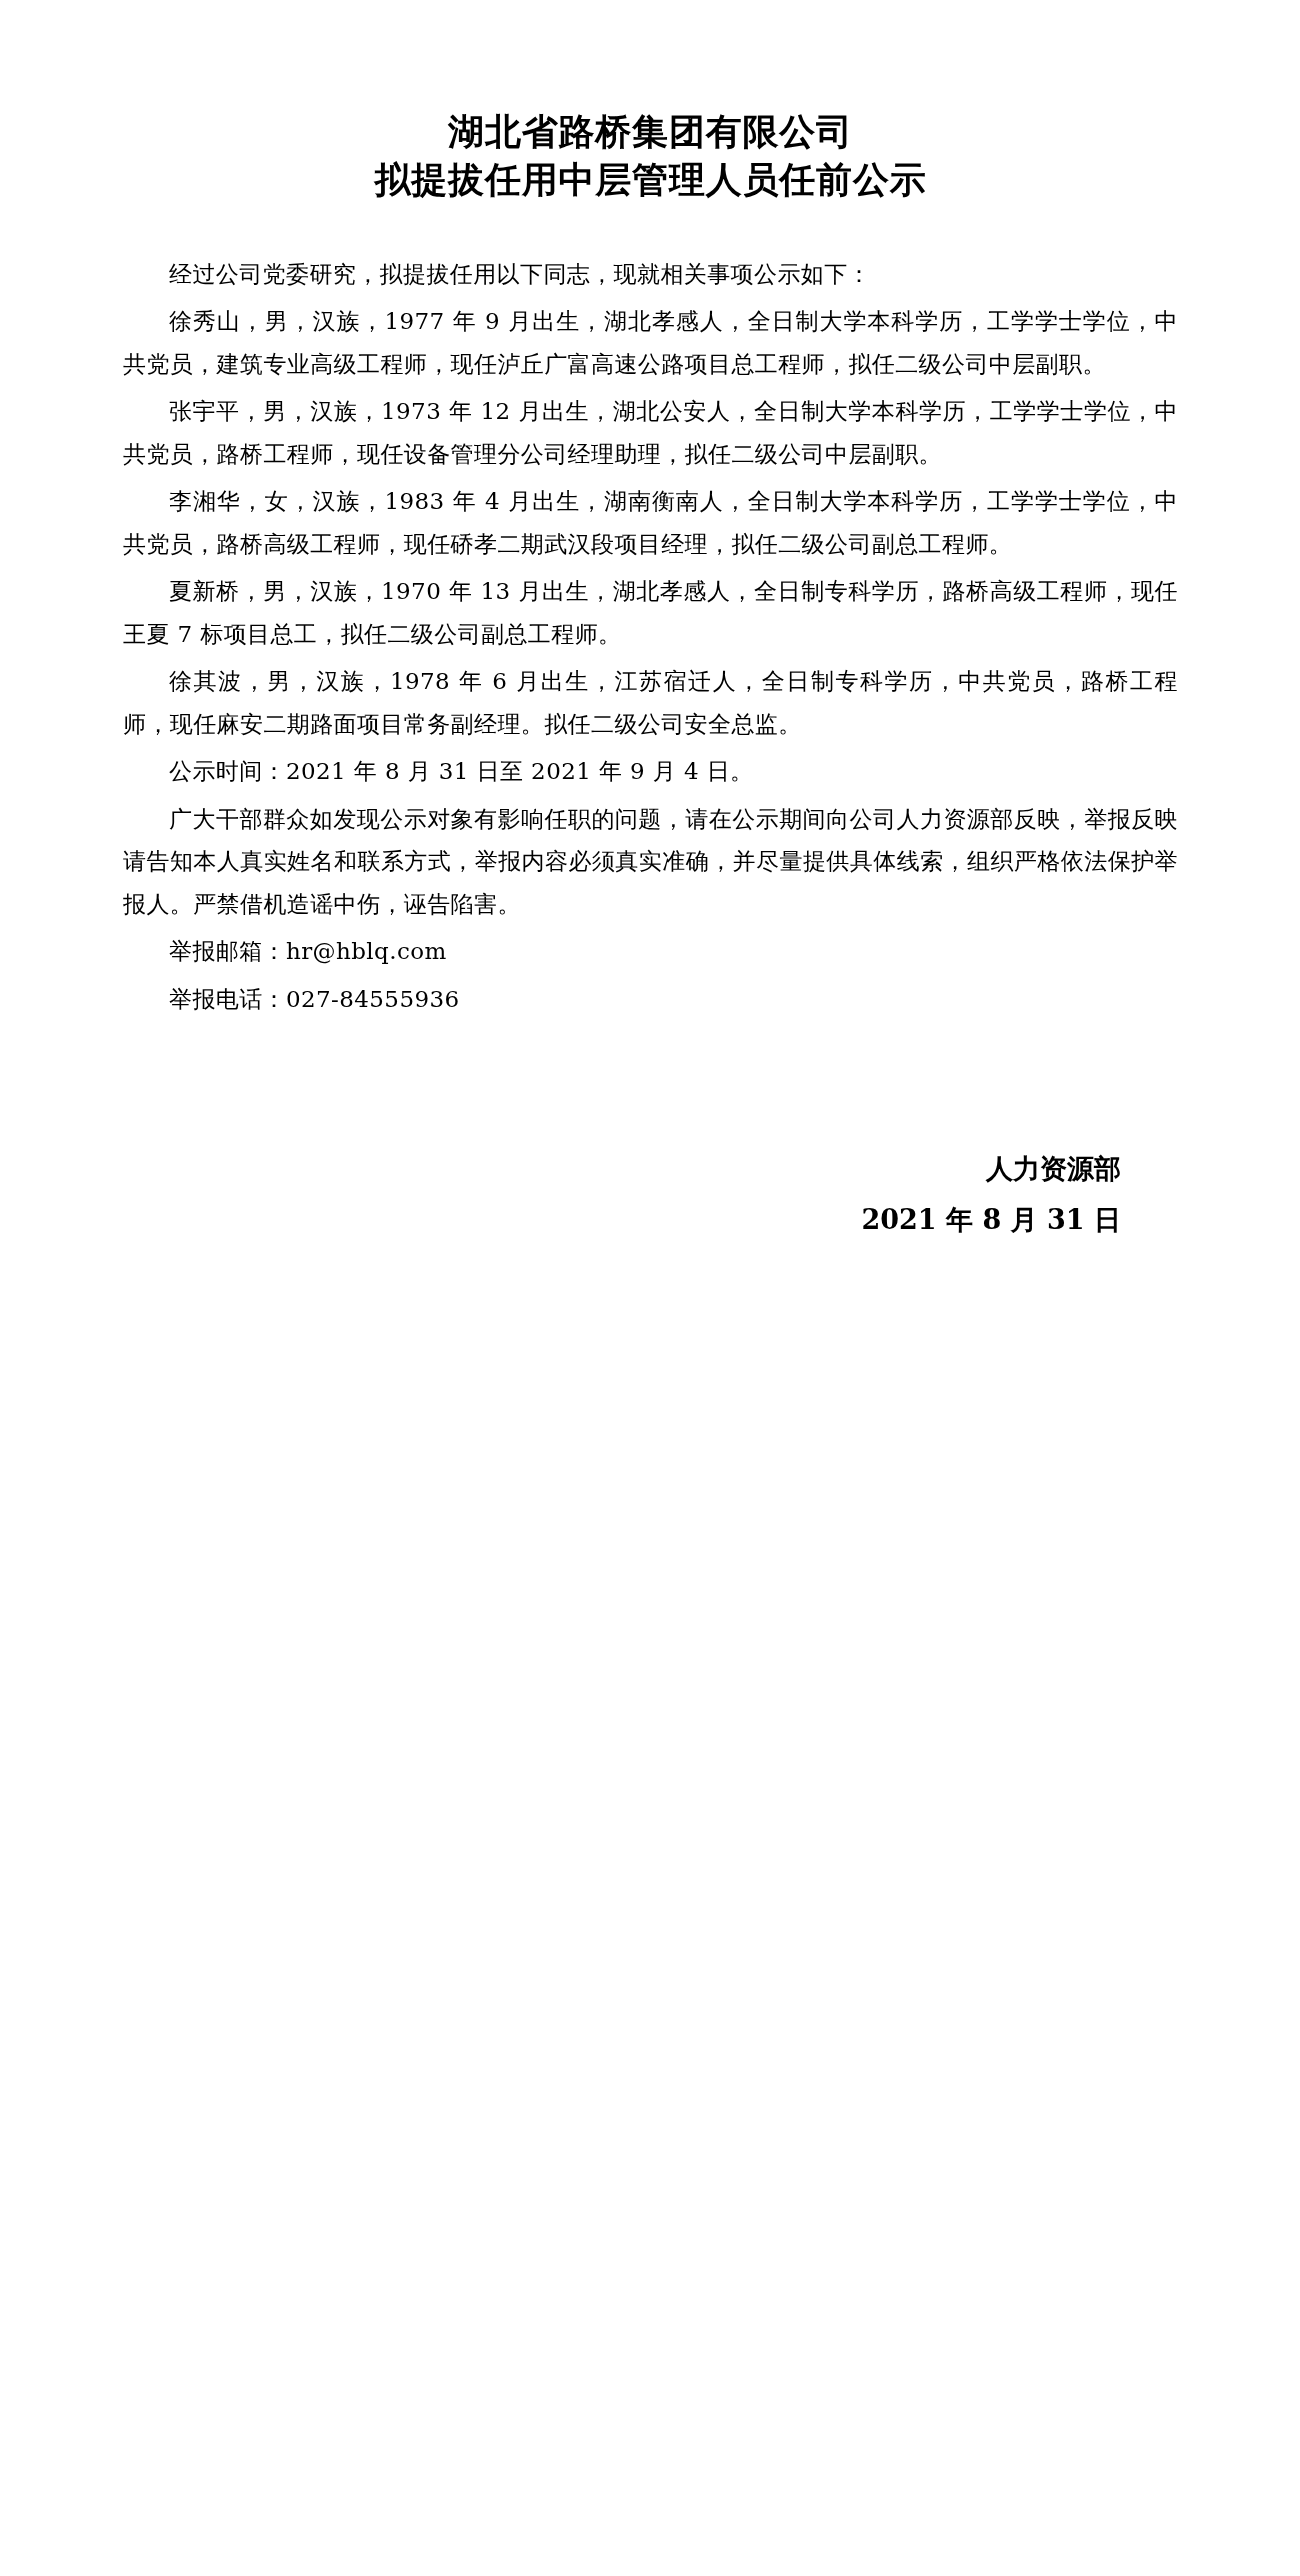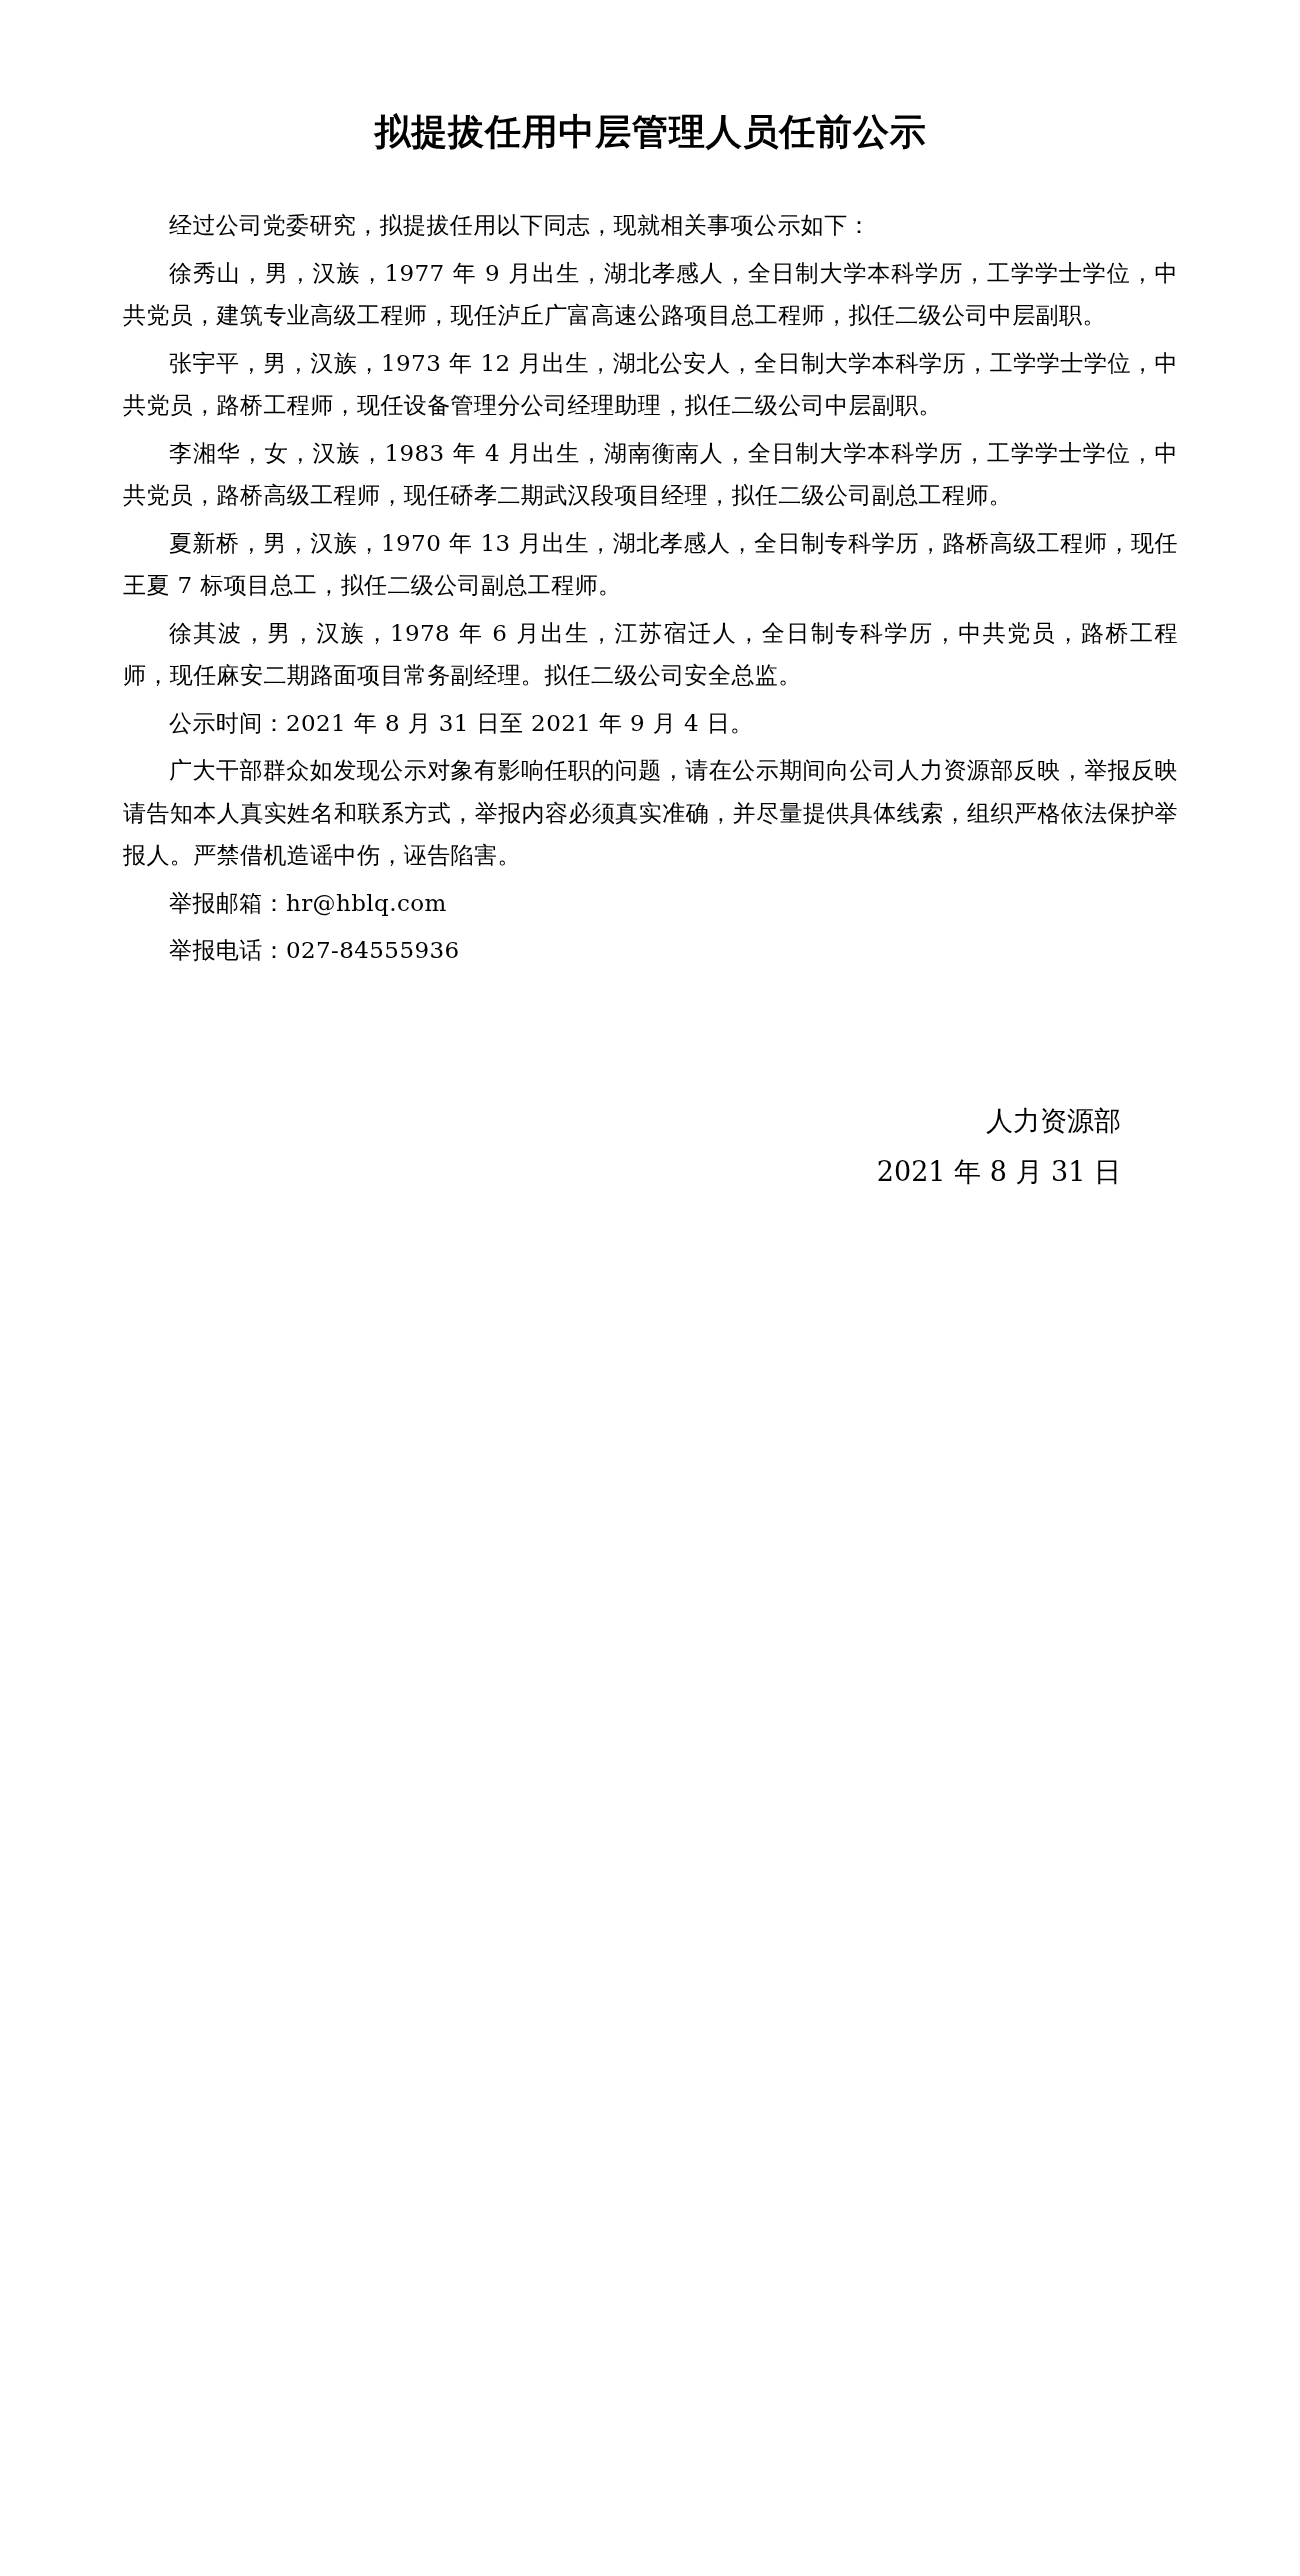--- a/index.html
+++ b/index.html
@@ -42,34 +42,36 @@
     text-align: justify;
     text-justify: inter-ideograph;
     letter-spacing: 0.4px;
   }
   .signature {
     margin-top: 123px;
     text-align: right;
     font-size: 27px;
     line-height: 1.9;
     padding-right: 57px;
+    font-weight: bold;
   }
   .signature .sig-line {
     display: block;
   }
   .spacer-bottom {
     height: 98px;
   }
 </style>
 </head>
 <body>
 
 <div class="page">
 
   <div class="doc-title">
+    <span class="line">湖北省路桥集团有限公司</span>
     <span class="line">拟提拔任用中层管理人员任前公示</span>
   </div>
 
   <div class="body-block">
     <p class="para">经过公司党委研究，拟提拔任用以下同志，现就相关事项公示如下：</p>
     <p class="para">徐秀山，男，汉族，1977 年 9 月出生，湖北孝感人，全日制大学本科学历，工学学士学位，中共党员，建筑专业高级工程师，现任泸丘广富高速公路项目总工程师，拟任二级公司中层副职。</p>
     <p class="para">张宇平，男，汉族，1973 年 12 月出生，湖北公安人，全日制大学本科学历，工学学士学位，中共党员，路桥工程师，现任设备管理分公司经理助理，拟任二级公司中层副职。</p>
     <p class="para">李湘华，女，汉族，1983 年 4 月出生，湖南衡南人，全日制大学本科学历，工学学士学位，中共党员，路桥高级工程师，现任硚孝二期武汉段项目经理，拟任二级公司副总工程师。</p>
     <p class="para">夏新桥，男，汉族，1970 年 13 月出生，湖北孝感人，全日制专科学历，路桥高级工程师，现任王夏 7 标项目总工，拟任二级公司副总工程师。</p>
     <p class="para">徐其波，男，汉族，1978 年 6 月出生，江苏宿迁人，全日制专科学历，中共党员，路桥工程师，现任麻安二期路面项目常务副经理。拟任二级公司安全总监。</p>

